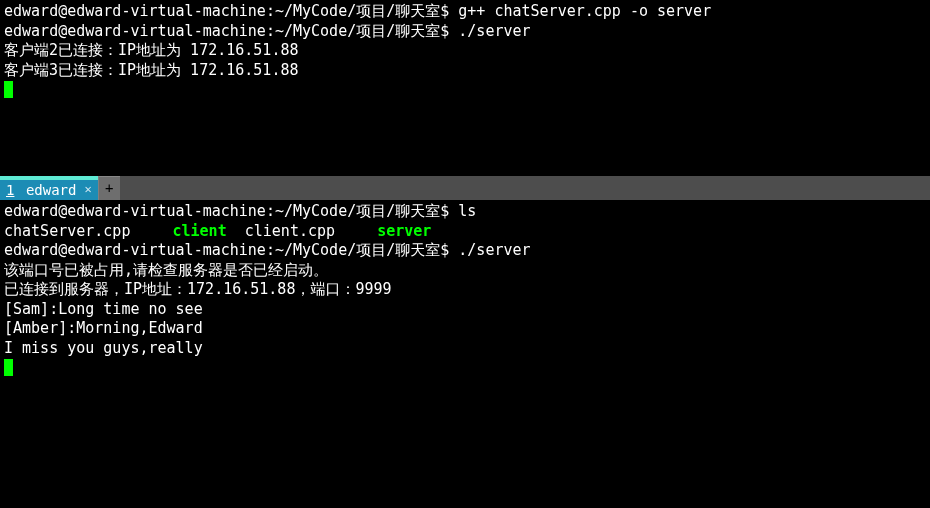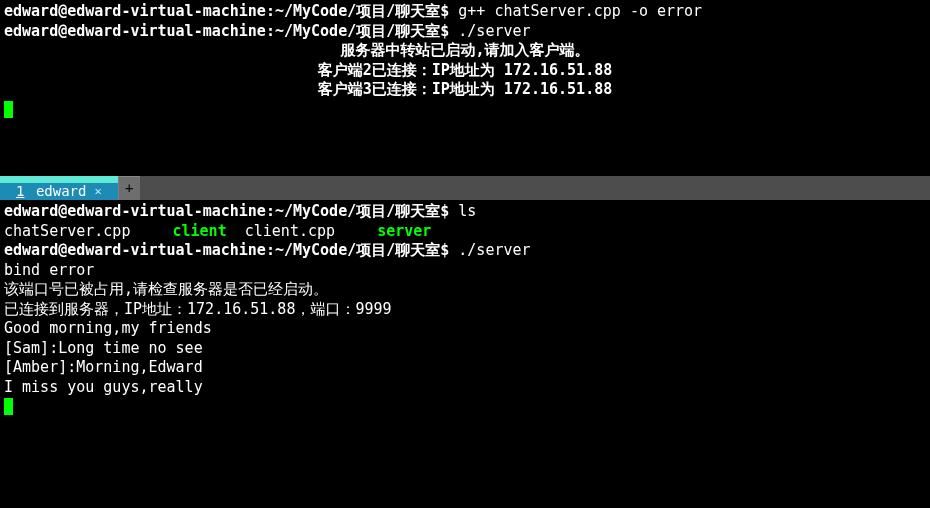--- a/index.html
+++ b/index.html
@@ -30,26 +30,26 @@
     .tab-bar {
       background: #4d4d4d;
       display: flex;
       align-items: stretch;
       height: 24px;
       width: 100%;
     }
     .tab {
       background: #1c8cb5;
       color: #fff;
-      padding: 2px 16px;
+      padding: 2px 6px;
       display: flex;
       align-items: center;
       gap: 8px;
       font-size: 14px;
-      border-top: 7px solid #5eead4;
+      border-top: 4px solid #5eead4;
     }
     .tab-index {
       text-decoration: underline;
       margin-right: 3px;
     }
     .tab-close {
       color: #d0e8f2;
       font-size: 12px;
       cursor: pointer;
     }
@@ -62,57 +62,54 @@
       justify-content: center;
       cursor: pointer;
       font-size: 14px;
       border-left: 1px solid #808080;
       border-top: 1px solid #888;
     }
     .line {
       white-space: pre;
       font-family: inherit;
     }
-    .bold { font-weight: bold; text-align: center; }
+    .bold { font-weight: normal; }
     .green-bold { color: #00ff00; font-weight: bold; margin-left: 24px; }
     .cursor {
       display: inline-block;
       width: 9px;
       height: 17px;
       background: #00ff00;
       vertical-align: text-bottom;
     }
   </style>
 </head>
 <body>
 
 <div class="pane pane-top">
-  <div class="line"><span class="bold">edward@edward-virtual-machine</span><span class="bold">:</span><span class="bold">~/MyCode/项目/聊天室</span><span class="bold">$</span> <span>g++ chatServer.cpp -o error</span></div>
+  <div class="line"><span class="bold">edward@edward-virtual-machine</span><span class="bold">:</span><span class="bold">~/MyCode/项目/聊天室</span><span class="bold">$</span> <span>g++ chatServer.cpp -o server</span></div>
   <div class="line"><span class="bold">edward@edward-virtual-machine</span><span class="bold">:</span><span class="bold">~/MyCode/项目/聊天室</span><span class="bold">$</span> <span>./server</span></div>
-  <div class="line bold">服务器中转站已启动,请加入客户端。</div>
   <div class="line bold">客户端2已连接：IP地址为 172.16.51.88</div>
   <div class="line bold">客户端3已连接：IP地址为 172.16.51.88</div>
   <div class="line"><span class="cursor"></span></div>
 </div>
 
 <div class="tab-bar">
   <div class="tab">
     <span><span class="tab-index">1</span> <span>edward</span></span>
     <span class="tab-close">✕</span>
   </div>
   <div class="tab-add">
       <span>+</span>
     </div>
 </div>
 
 <div class="pane pane-bottom">
   <div class="line"><span class="bold">edward@edward-virtual-machine</span><span class="bold">:</span><span class="bold">~/MyCode/项目/聊天室</span><span class="bold">$</span> <span>ls</span></div>
   <div class="line"><span>chatServer.cpp</span>  <span class="green-bold">client</span>  <span>client.cpp</span>  <span class="green-bold">server</span></div>
   <div class="line"><span class="bold">edward@edward-virtual-machine</span><span class="bold">:</span><span class="bold">~/MyCode/项目/聊天室</span><span class="bold">$</span> <span>./server</span></div>
-  <div class="line">bind error</div>
   <div class="line">该端口号已被占用,请检查服务器是否已经启动。</div>
   <div class="line">已连接到服务器，IP地址：172.16.51.88，端口：9999</div>
-  <div class="line">Good morning,my friends</div>
   <div class="line">[Sam]:Long time no see</div>
   <div class="line">[Amber]:Morning,Edward</div>
   <div class="line">I miss you guys,really</div>
   <div class="line"><span class="cursor"></span></div>
 </div>
 
 </body></html>

